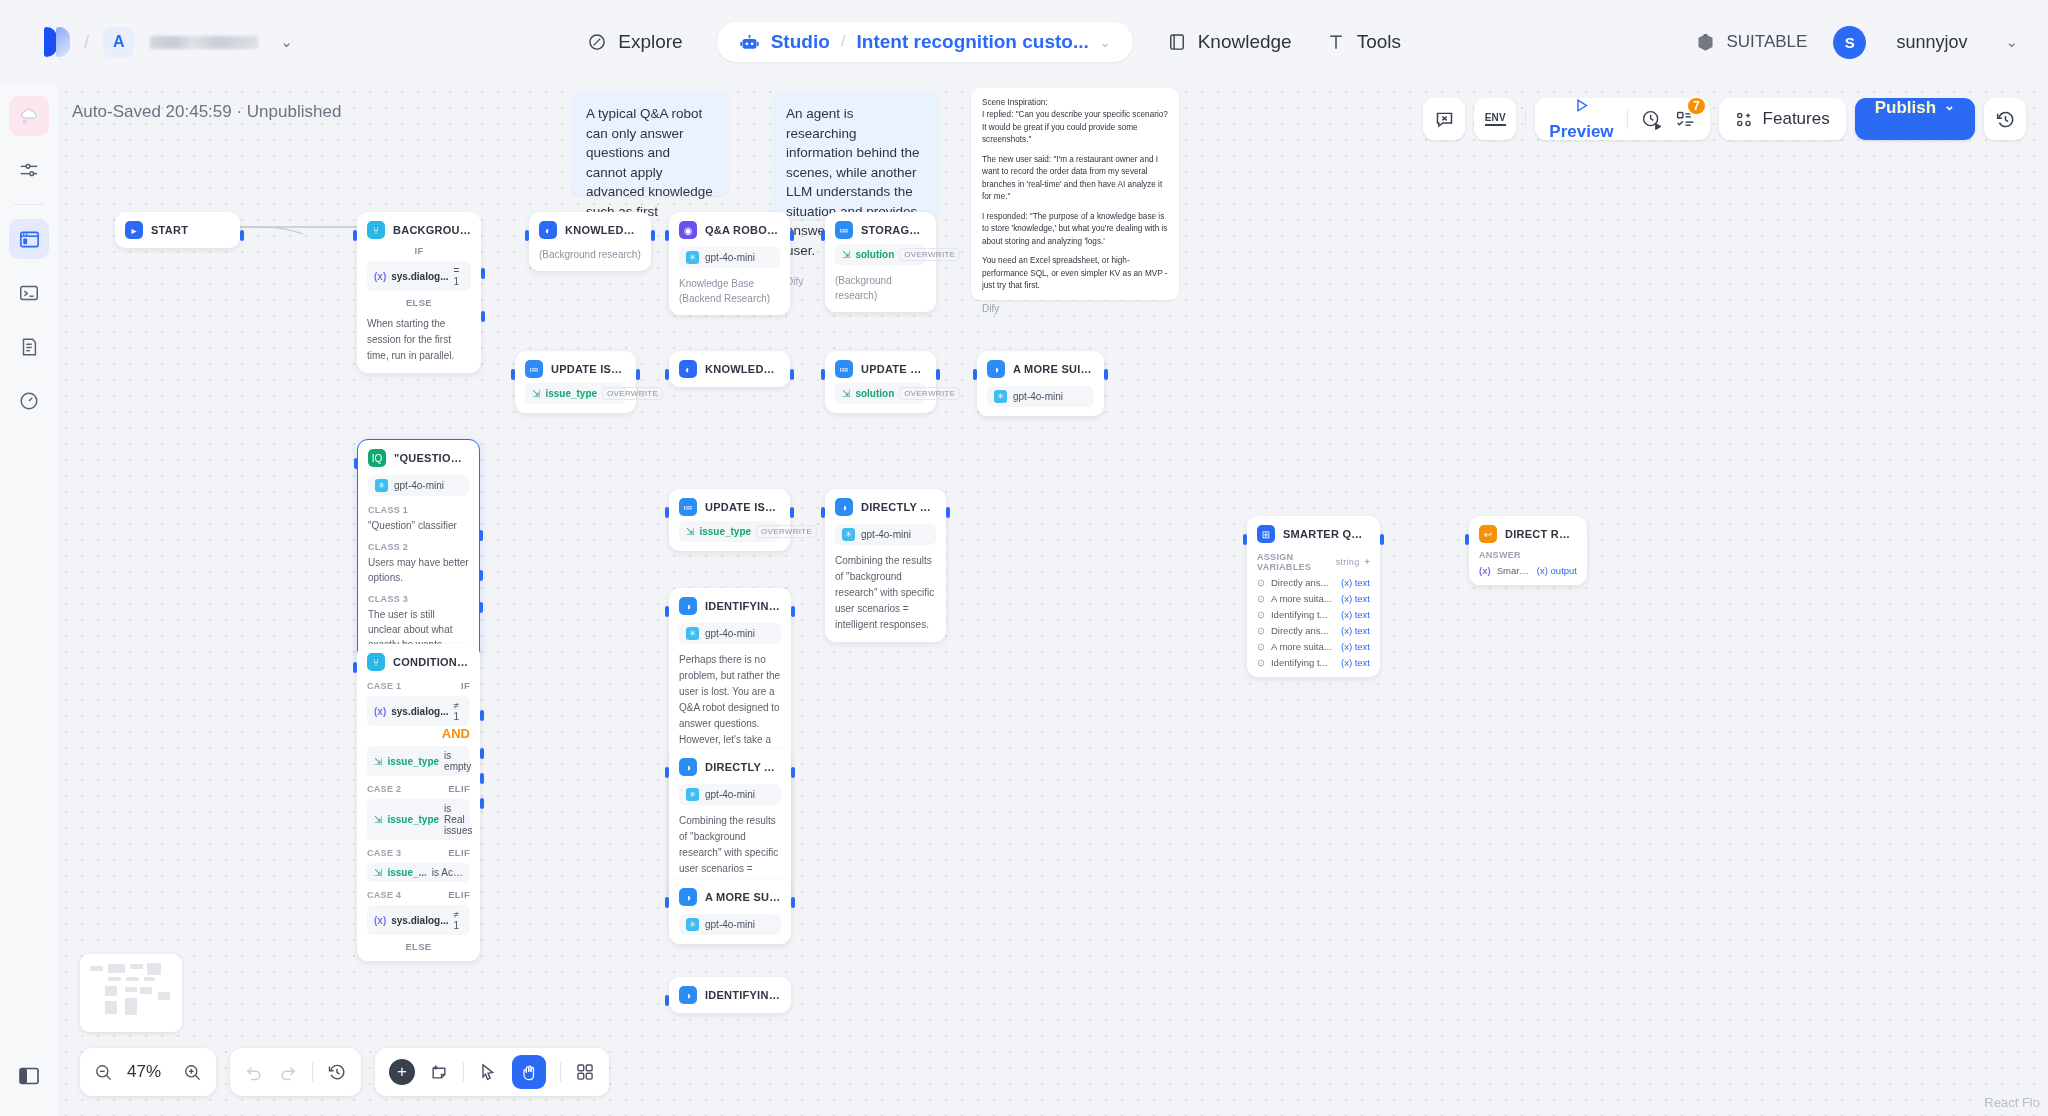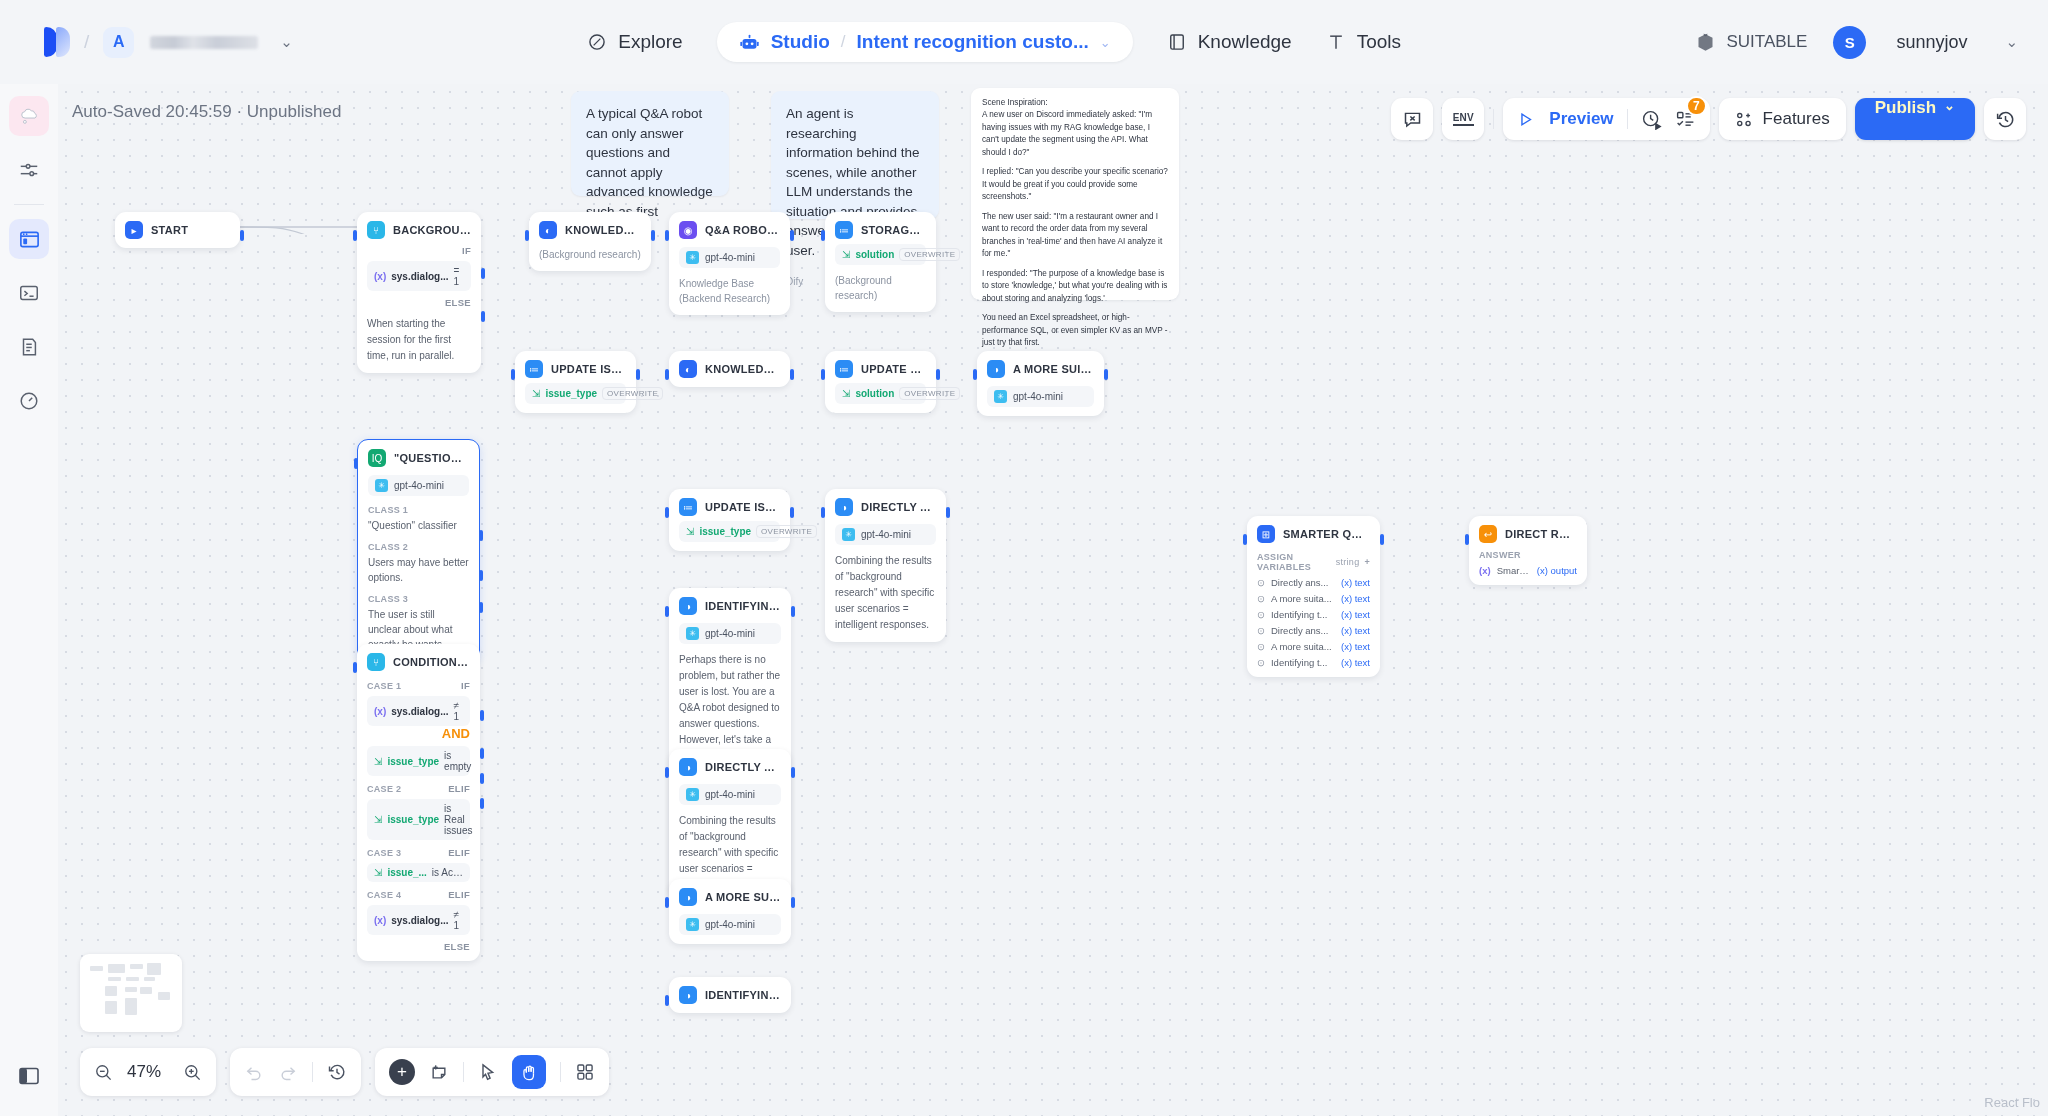--- a/index.html
+++ b/index.html
@@ -98,21 +98,21 @@
     width: 42px; height: 42px; background: #fff; border-radius: 11px;
     display: flex; align-items: center; justify-content: center;
     box-shadow: 0 1px 3px rgba(16,24,40,.10); color: #39404e; cursor: pointer;
   }
   .env-txt { font-size: 10px; font-weight: 700; letter-spacing: .2px; border-bottom: 2px solid #39404e;
              padding-bottom: 1px; }
   .run-group {
     height: 42px; background: #fff; border-radius: 11px; display: flex; align-items: center;
     padding: 0 14px; gap: 13px; box-shadow: 0 1px 3px rgba(16,24,40,.10);
   }
-  .preview-btn { display: flex; align-items: center; gap: 15px; color: #2b6af5; font-weight: 700; font-size: 17px; cursor: pointer; }
+  .preview-btn { display: flex; align-items: center; gap: 8px; color: #2b6af5; font-weight: 700; font-size: 17px; cursor: pointer; flex-direction: column; }
   .vbar { width: 1px; height: 20px; background: #e3e6ec; }
   .icon-b { color: #39404e; cursor: pointer; position: relative; display: flex; }
   .badge {
     position: absolute; top: -13px; right: -11px; min-width: 20px; height: 20px; padding: 0 5px;
     background: #f79009; color: #fff; border-radius: 10px; font-size: 12px; font-weight: 700;
     display: flex; align-items: center; justify-content: center; border: 2px solid #fff;
   }
   .features-btn {
     height: 42px; background: #fff; border-radius: 11px; display: flex; align-items: center;
     gap: 9px; padding: 0 16px; box-shadow: 0 1px 3px rgba(16,24,40,.10);
@@ -170,21 +170,21 @@
   }
   .ntitle { font-size: 11px; font-weight: 700; color: #2e3440; letter-spacing: .25px;
             white-space: nowrap; overflow: hidden; text-overflow: ellipsis; }
   .nsub { font-size: 10px; color: #8b93a1; margin-top: 8px; line-height: 1.5; }
   .chip {
     margin-top: 8px; background: #f4f6f9; border-radius: 6px; padding: 4px 7px;
     display: flex; align-items: center; gap: 6px; font-size: 10px; color: #4a5261;
   }
   .chip-ic { width: 13px; height: 13px; border-radius: 3px; background: #3dbdf0;
              display: flex; align-items: center; justify-content: center; color:#fff; font-size:8px; }
-  .kw { font-size: 9.5px; font-weight: 700; color: #8b93a1; text-align: right; letter-spacing: .3px; margin-top: 6px; }
+  .kw { font-size: 9.5px; font-weight: 700; color: #8b93a1; text-align: center; letter-spacing: .3px; margin-top: 6px; }
   .varrow {
     margin-top: 5px; background: #f4f6f9; border-radius: 6px; padding: 4px 7px;
     display: flex; align-items: center; gap: 5px; font-size: 10px; color: #4a5261;
   }
   .vtok { color: #7a6ff0; font-weight: 600; }
   .vname { color: #2e3440; font-weight: 600; }
   .vgreen { color: #12a872; font-weight: 600; }
   .ow-badge { margin-left: auto; font-size: 8px; color: #8b93a1; border: 1px solid #e3e6ec;
               border-radius: 4px; padding: 1px 4px; letter-spacing: .3px; }
   .cls-row { margin-top: 9px; }
@@ -369,21 +369,20 @@
     <div class="author">Dify</div>
   </div>
 
   <div class="note blue" style="left:713px;top:7px;width:168px;height:128px;">
     <p>An agent is researching information behind the scenes, while another LLM understands the situation and provides answers to help the user.</p>
     <div class="author">Dify</div>
   </div>
 
   <div class="note white" style="left:913px;top:4px;width:208px;height:212px;padding:9px 11px;font-size:8.2px;line-height:1.52;">
     <p style="margin-bottom:0">Scene Inspiration:</p>
-    <p style="margin-bottom:7px">A new user on Discord immediately asked: "I'm having issues with my RAG knowledge base, I can't update the segment using the API. What should I do?"</p>
     <p style="margin-bottom:7px">I replied: "Can you describe your specific scenario? It would be great if you could provide some screenshots."</p>
     <p style="margin-bottom:7px">The new user said: "I'm a restaurant owner and I want to record the order data from my several branches in 'real-time' and then have AI analyze it for me."</p>
     <p style="margin-bottom:7px">I responded: "The purpose of a knowledge base is to store 'knowledge,' but what you're dealing with is about storing and analyzing 'logs.'</p>
     <p style="margin-bottom:0">You need an Excel spreadsheet, or high-performance SQL, or even simpler KV as an MVP - just try that first.</p>
     <div class="author" style="margin-top:8px">Dify</div>
   </div>
 
   <div class="node" style="left:57px;top:128px;width:125px;">
     <span class="port r"></span>
     <div class="nhead">

